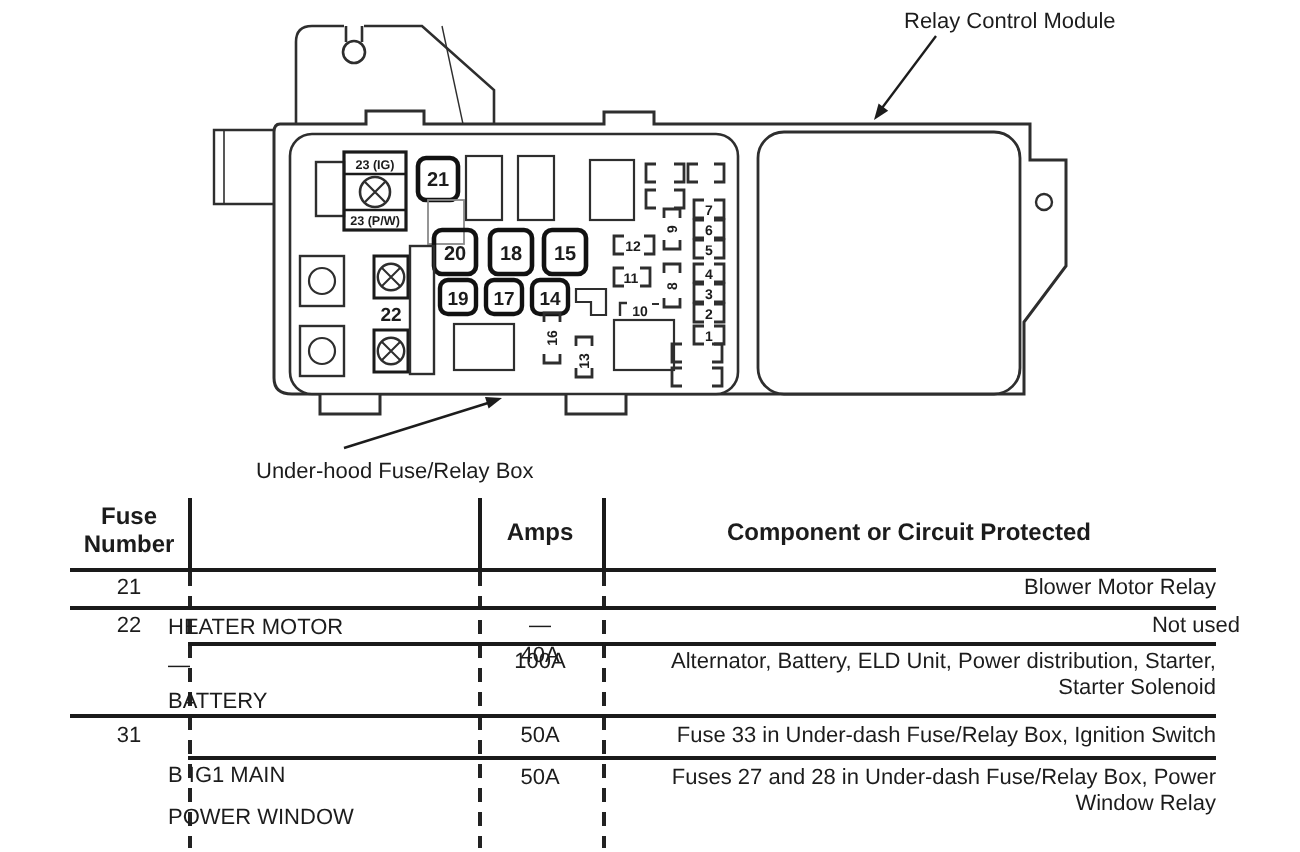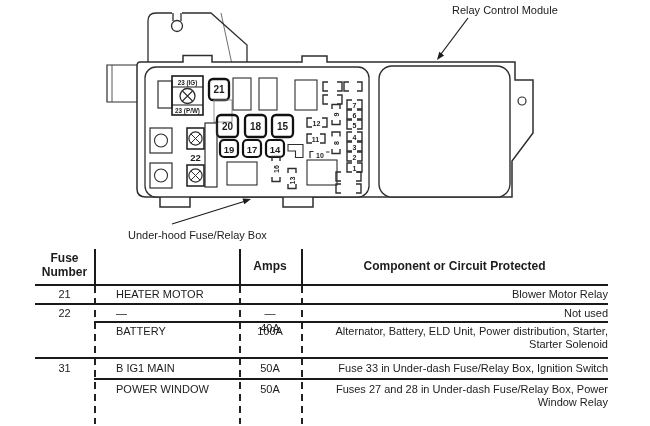--- a/index.html
+++ b/index.html
@@ -17,21 +17,21 @@
 
   
   .tbl{position:absolute;left:0;top:0;width:522px;height:180px;padding-left:44px;}
   .hline{position:absolute;height:2px;background:#1a1a1a;}
   .vline-solid{position:absolute;width:1.5px;background:#1a1a1a;}
   .vline-dash{position:absolute;width:1.5px;
     background:repeating-linear-gradient(180deg,#222 0 7px,transparent 7px 12px);}
   .cell{position:absolute;font-size:11px;line-height:13px;}
   .hdr{font-weight:bold;font-size:12px;line-height:14px;text-align:center;}
   .num{left:35px;width:59px;text-align:center;}
-  .name{left:116px;width:135px;}
+  .name{left:84px;width:135px;margin-top:20px;}
   .amps{left:239px;width:62px;text-align:center;}
   .comp{left:310px;width:298px;text-align:right;}
 </style>
 </head>
 <body>
 
 <div class="page">
 
   <svg width="650" height="246" viewBox="0 0 650 246">
     <defs>
@@ -258,21 +258,21 @@
     <div class="cell hdr" style="left:301px;width:307px;top:13px;">Component or Circuit Protected</div>
 
     <div class="cell num" style="top:42px;">21</div>
     <div class="cell name" style="top:42px;">HEATER MOTOR</div>
     <div class="cell amps" style="top:42px;margin-top:34px;">40A</div>
     <div class="cell comp" style="top:42px;">Blower Motor Relay</div>
 
     <div class="cell num" style="top:61px;">22</div>
     <div class="cell name" style="top:61px;">—</div>
     <div class="cell amps" style="top:61px;">—</div>
-    <div class="cell comp" style="top:61px;">Not used</div>
+    <div class="cell comp" style="top:61px;margin-left:12px;">Not used</div>
 
     <div class="cell num" style="top:79px;"></div>
     <div class="cell name" style="top:79px;">BATTERY</div>
     <div class="cell amps" style="top:79px;">100A</div>
     <div class="cell comp" style="top:79px;">Alternator, Battery, ELD Unit, Power distribution, Starter, Starter Solenoid</div>
 
     <div class="cell num" style="top:116px;">31</div>
     <div class="cell name" style="top:116px;">B IG1 MAIN</div>
     <div class="cell amps" style="top:116px;">50A</div>
     <div class="cell comp" style="top:116px;">Fuse 33 in Under-dash Fuse/Relay Box, Ignition Switch</div>

